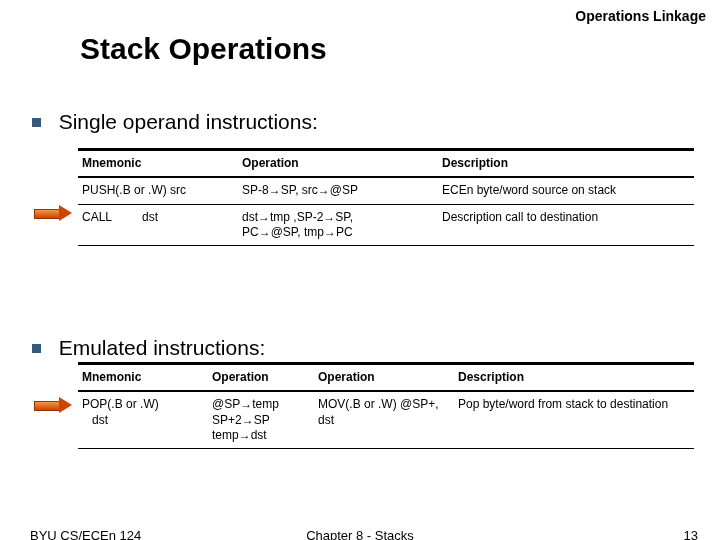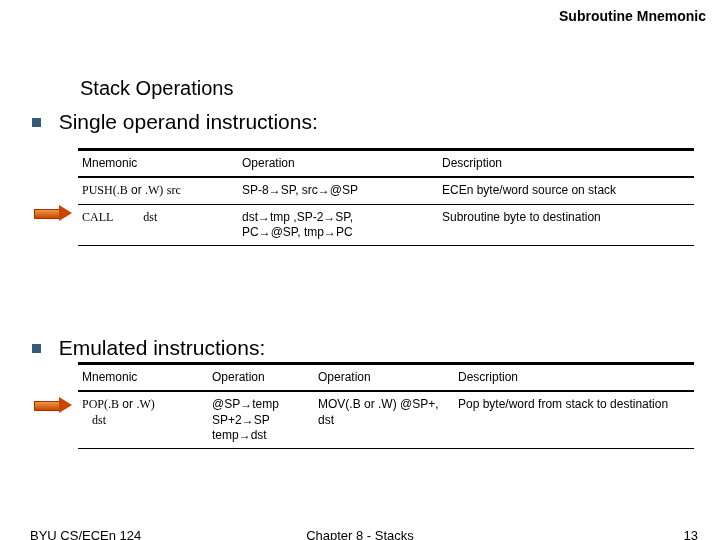--- a/index.html
+++ b/index.html
@@ -17,23 +17,22 @@
     position: absolute;
     top: 8px;
     right: 14px;
     font-weight: bold;
     font-size: 14px;
   }
   .main-title {
     position: absolute;
     top: 32px;
     left: 80px;
-    font-size: 20px;
-    font-weight: normal;
-    margin-top: 45px;
+    font-size: 30px;
+    font-weight: bold;
   }
   .section {
     position: absolute;
     left: 32px;
   }
   .section1 { top: 110px; }
   .section2 { top: 336px; }
   .bullet-sq {
     display: inline-block;
     width: 9px;
@@ -61,24 +60,24 @@
   th, td {
     text-align: left;
     vertical-align: top;
     padding: 5px 6px 5px 4px;
     font-size: 12px;
     line-height: 1.28;
   }
   th {
     border-top: 3px solid #000;
     border-bottom: 2px solid #000;
-    font-weight: normal;
+    font-weight: bold;
   }
   td { border-bottom: 1px solid #000; }
-  .mono { font-family: Liberation Serif, serif; font-size: 12px; }
+  .mono { font-family: Liberation Sans, sans-serif; font-size: 12px; }
   .arrow-ptr {
     position: absolute;
     width: 40px;
     height: 14px;
   }
   .arrow-ptr::before {
     content: "";
     position: absolute;
     left: 0; top: 3px;
     width: 24px; height: 8px;
@@ -101,21 +100,21 @@
     width: 100%;
     font-size: 13px;
   }
   .footer .fl { position: absolute; left: 30px; }
   .footer .fc { position: absolute; left: 0; right: 0; text-align: center; }
   .footer .fr { position: absolute; right: 22px; }
 </style>
 </head>
 <body>
 
-<div class="corner-title">Subroutine Mnemonic</div>
+<div class="corner-title">Operations Linkage</div>
 <div class="main-title">Stack Operations</div>
 
 <div class="section section1">
   <span class="bullet-sq"></span>
   <span class="sec-label">Single operand instructions:</span>
 </div>
 
 <div class="table-wrap twrap1">
 <table>
   <colgroup>
@@ -140,21 +139,21 @@
     <td>ECEn byte/word source on stack</td>
   </tr>
   <tr>
     <td>
       <span class="mono">CALL</span>
       &nbsp;&nbsp;&nbsp;&nbsp;&nbsp;&nbsp;&nbsp;
       <span class="mono">dst</span>
     </td>
     <td style="white-space:pre-line">dst→tmp ,SP-2→SP,
 PC→@SP, tmp→PC</td>
-    <td>Subroutine byte to destination</td>
+    <td>Description call to destination</td>
   </tr>
 </tbody>
     </table>
 </div>
 
 <div class="arrow-ptr" style="top:206px;left:34px"></div>
 
 <div class="section section2">
   <span class="bullet-sq"></span>
   <span class="sec-label">Emulated instructions:</span>

